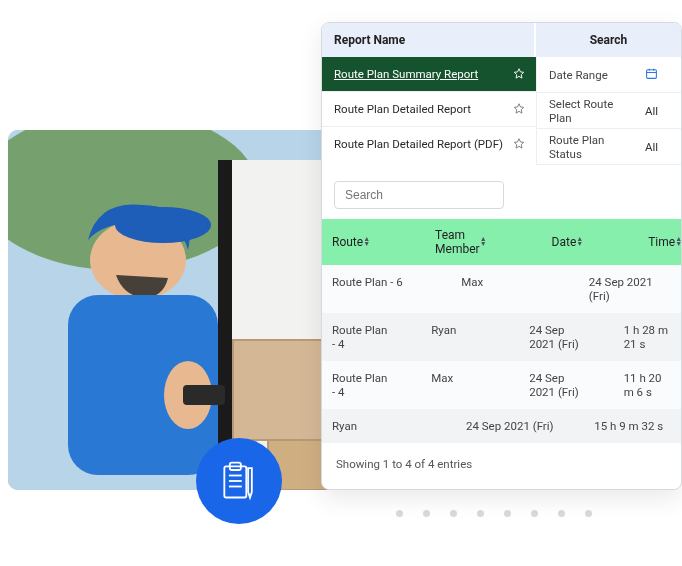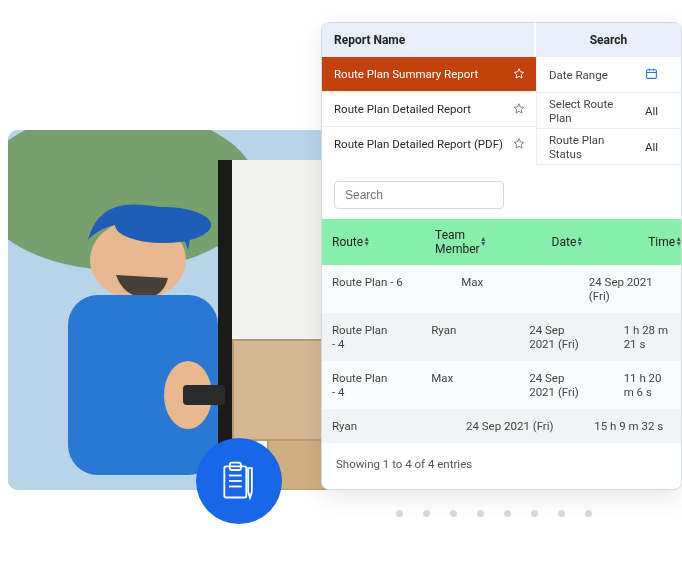--- a/index.html
+++ b/index.html
@@ -51,21 +51,21 @@
 .header-row { display: flex; background: #e8effb; font-weight: 700; color: #222; }
 .header-cell { padding: 10px 12px; }
 .header-cell.name { flex: 0 0 214px; border-right: 2px solid #fff; }
 .header-cell.filters { flex: 1; text-align: center; }
 
 .content-row { display: flex; }
 .reports-col { flex: 0 0 214px; }
 .filters-col { flex: 1; border-left: 1px solid #eceef2; }
 
 .report-item { display: flex; align-items: center; justify-content: space-between; padding: 10px 10px 10px 12px; font-size: 11.5px; cursor: pointer; }
-.report-item.selected { background: #c2410c; color: #fff; }
+.report-item.selected { background: #14532d; color: #fff; text-decoration: underline; }
 .report-item .star { width: 14px; height: 14px; flex-shrink: 0; }
 .report-item:not(.selected) .star svg path { stroke: #777; fill: none; }
 .report-item.selected .star svg path { stroke: #fff; fill: none; }
 .report-item + .report-item { border-top: 1px solid #eceef2; }
 
 .filter-row { display: flex; align-items: center; border-bottom: 1px solid #eceef2; height: 36px; }
 .filter-label { flex: 0 0 100px; padding: 0 12px; font-size: 11.5px; color: #444; }
 .filter-value { flex: 1; padding: 0 8px; display: flex; align-items: center; gap: 6px; font-size: 11.5px; color: #333; }
 .filter-value .cal { color: #2d75e8; }
 

